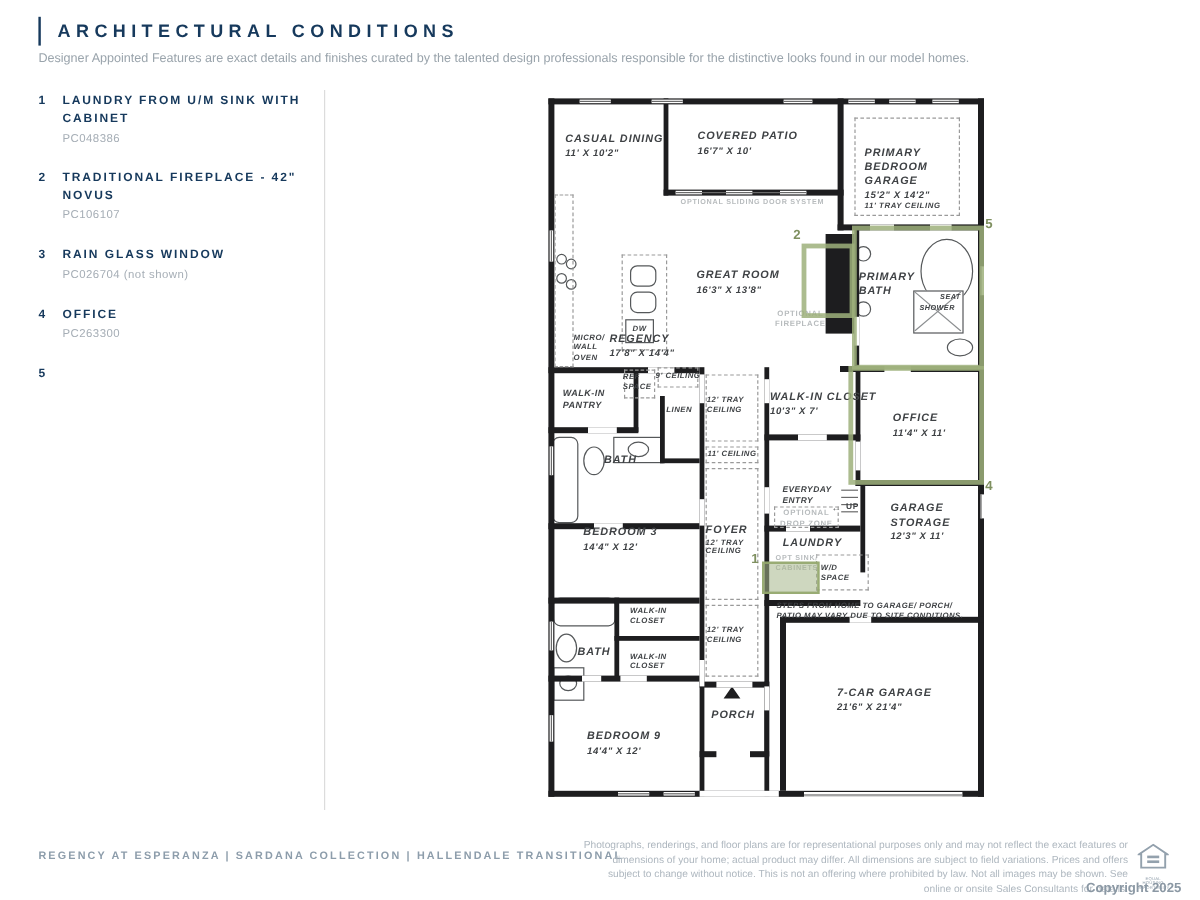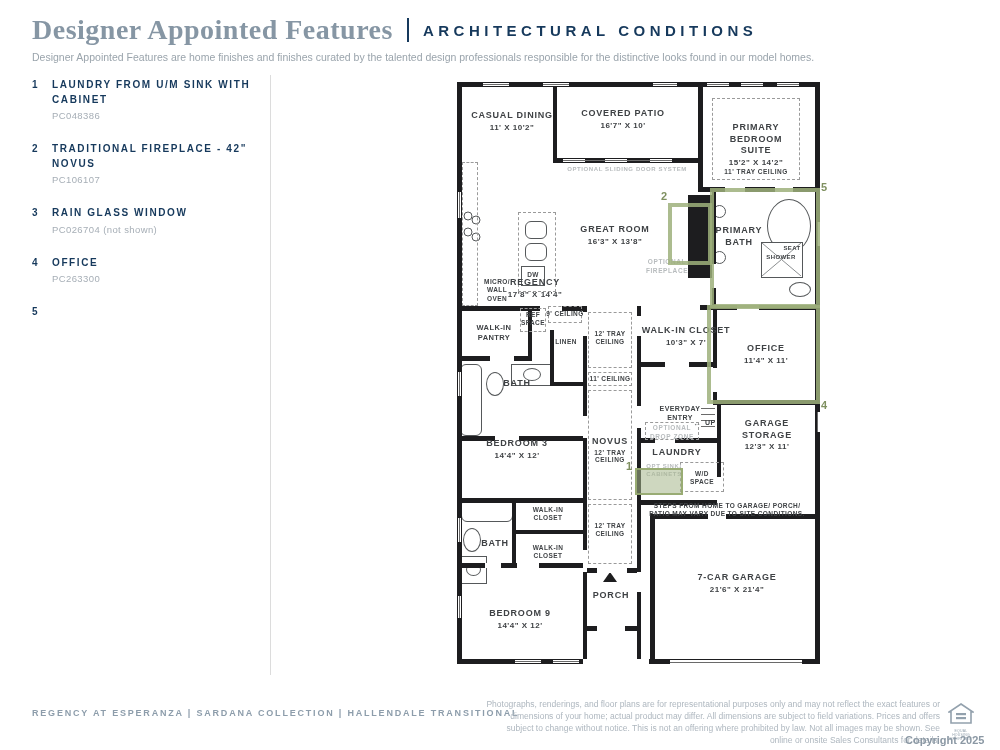--- a/index.html
+++ b/index.html
@@ -24,21 +24,21 @@
 
   
   .plan{position:absolute;left:455px;top:72px;width:372px;height:606px;}
   .wall{position:absolute;background:#1d1d1f;}
   .gap{position:absolute;background:#ffffff;}
   .tline{position:absolute;background:#6a6a6a;}
   .dashed{position:absolute;border:1px dashed #9a9a9a;box-sizing:border-box;}
   .green-box{position:absolute;border:4px solid rgba(158,176,123,.85);box-sizing:border-box;z-index:5;}
   .green-fill{position:absolute;background:rgba(166,182,138,.55);border:2px solid rgba(148,167,108,.9);box-sizing:border-box;z-index:5;}
   .marker{position:absolute;font-size:11px;font-weight:700;color:#7f9060;z-index:6;}
-  .rlabel{position:absolute;transform:translateX(-50%);text-align:center;z-index:3;}
+  .rlabel{position:absolute;transform:translateX(-50%);text-align:left;z-index:3;font-style:italic;}
   .rname{font-size:9px;font-weight:700;color:#3f4245;letter-spacing:.8px;line-height:1.3;}
   .rdim{font-size:8px;font-weight:600;color:#3f4245;letter-spacing:.5px;margin-top:1px;}
   .rceil{font-size:6.5px;font-weight:600;color:#3f4245;letter-spacing:.5px;margin-top:1px;}
   .tiny .rname{font-size:6.5px;letter-spacing:.4px;}
   .graylab{position:absolute;transform:translateX(-50%);text-align:center;font-size:6.5px;font-weight:700;color:#b8bcbe;letter-spacing:.6px;line-height:1.35;z-index:4;}
   .fixture{position:absolute;border:1.5px solid #55585a;box-sizing:border-box;background:#fff;}
   .round{border-radius:6px;}
   .oval{border-radius:50%;}
   .tri{position:absolute;width:0;height:0;border-left:7px solid transparent;border-right:7px solid transparent;border-bottom:10px solid #1d1d1f;}
   .uparrow{position:absolute;font-size:8px;color:#55585a;z-index:3;}
@@ -49,25 +49,24 @@
   .disclaimer{position:absolute;left:482px;top:699px;width:458px;font-size:8.5px;color:#aeb7bf;text-align:right;line-height:1.4;}
   .eh-logo{position:absolute;left:947px;top:703px;width:28px;text-align:center;color:#93a1ad;}
   .eh-caption{font-size:3.5px;letter-spacing:.2px;color:#93a1ad;line-height:1.2;}
   .copyright{position:absolute;left:905px;top:734px;width:92px;text-align:left;font-size:11px;font-weight:700;color:#8b98a4;}
 </style>
 </head>
 <body>
 
 <div class="header">
   <div class="title-row">
-    <span class="doc-title">Designer Appointed Features</span>
     <span class="title-bar"></span>
     <span class="doc-section">ARCHITECTURAL CONDITIONS</span>
   </div>
-  <div class="doc-subtitle">Designer Appointed Features are home finishes and finishes curated by the talented design professionals responsible for the distinctive looks found in our model homes.</div>
+  <div class="doc-subtitle">Designer Appointed Features are exact details and finishes curated by the talented design professionals responsible for the distinctive looks found in our model homes.</div>
 </div>
 
 <div class="features">
   <div class="feat">
     <div class="feat-num">1</div>
     <div>
         <div class="feat-name">LAUNDRY FROM U/M SINK WITH CABINET</div>
     <div class="feat-code">PC048386</div>
       </div>
   </div>
@@ -142,21 +141,21 @@
     <div class="rname">CASUAL DINING</div>
     <div class="rdim">11' X 10'2"</div>
   </div>
   <div class="rlabel" style="left:168px;top:36px;">
     <div class="rname">COVERED PATIO</div>
     <div class="rdim">16'7" X 10'</div>
   </div>
   <div class="graylab" style="left:172px;top:93px;font-size:6px;">OPTIONAL SLIDING DOOR SYSTEM</div>
   <div class="rlabel" style="left:301px;top:50px;">
     <div class="rname">PRIMARY</div>
-    <div class="rname">BEDROOM SUITE</div>
+    <div class="rname">BEDROOM GARAGE</div>
     <div class="rdim">15'2" X 14'2"</div>
     <div class="rceil">11' TRAY CEILING</div>
   </div>
   <div class="rlabel" style="left:160px;top:152px;">
     <div class="rname">GREAT ROOM</div>
     <div class="rdim">16'3" X 13'8"</div>
   </div>
   <div class="graylab" style="left:212px;top:186px;width:46px;">OPTIONAL FIREPLACE</div>
   <div class="rlabel" style="left:284px;top:153px;">
     <div class="rname">PRIMARY</div>
@@ -204,21 +203,21 @@
     <div class="rname">OFFICE</div>
     <div class="rdim">11'4" X 11'</div>
   </div>
   <div class="rlabel tiny" style="left:225px;top:332px;width:56px;">
     <div class="rname" style="font-size:7px;">EVERYDAY ENTRY</div>
   </div>
   <div class="graylab" style="left:217px;top:352px;width:56px;">OPTIONAL DROP ZONE</div>
   <div class="uparrow" style="left:238px;top:347px;">←</div>
   <div class="uplab" style="left:250px;top:347px;">UP</div>
   <div class="rlabel" style="left:155px;top:364px;">
-    <div class="rname">NOVUS</div>
+    <div class="rname">FOYER</div>
     <div class="rceil" style="width:44px;">12' TRAY CEILING</div>
   </div>
   <div class="rlabel" style="left:222px;top:375px;">
     <div class="rname">LAUNDRY</div>
   </div>
   <div class="graylab" style="left:209px;top:390px;width:42px;font-size:6px;">OPT SINK/ CABINETS</div>
   <div class="rlabel tiny" style="left:247px;top:398px;width:36px;">
     <div class="rname">W/D SPACE</div>
   </div>
   <div class="rlabel" style="left:312px;top:346px;">

